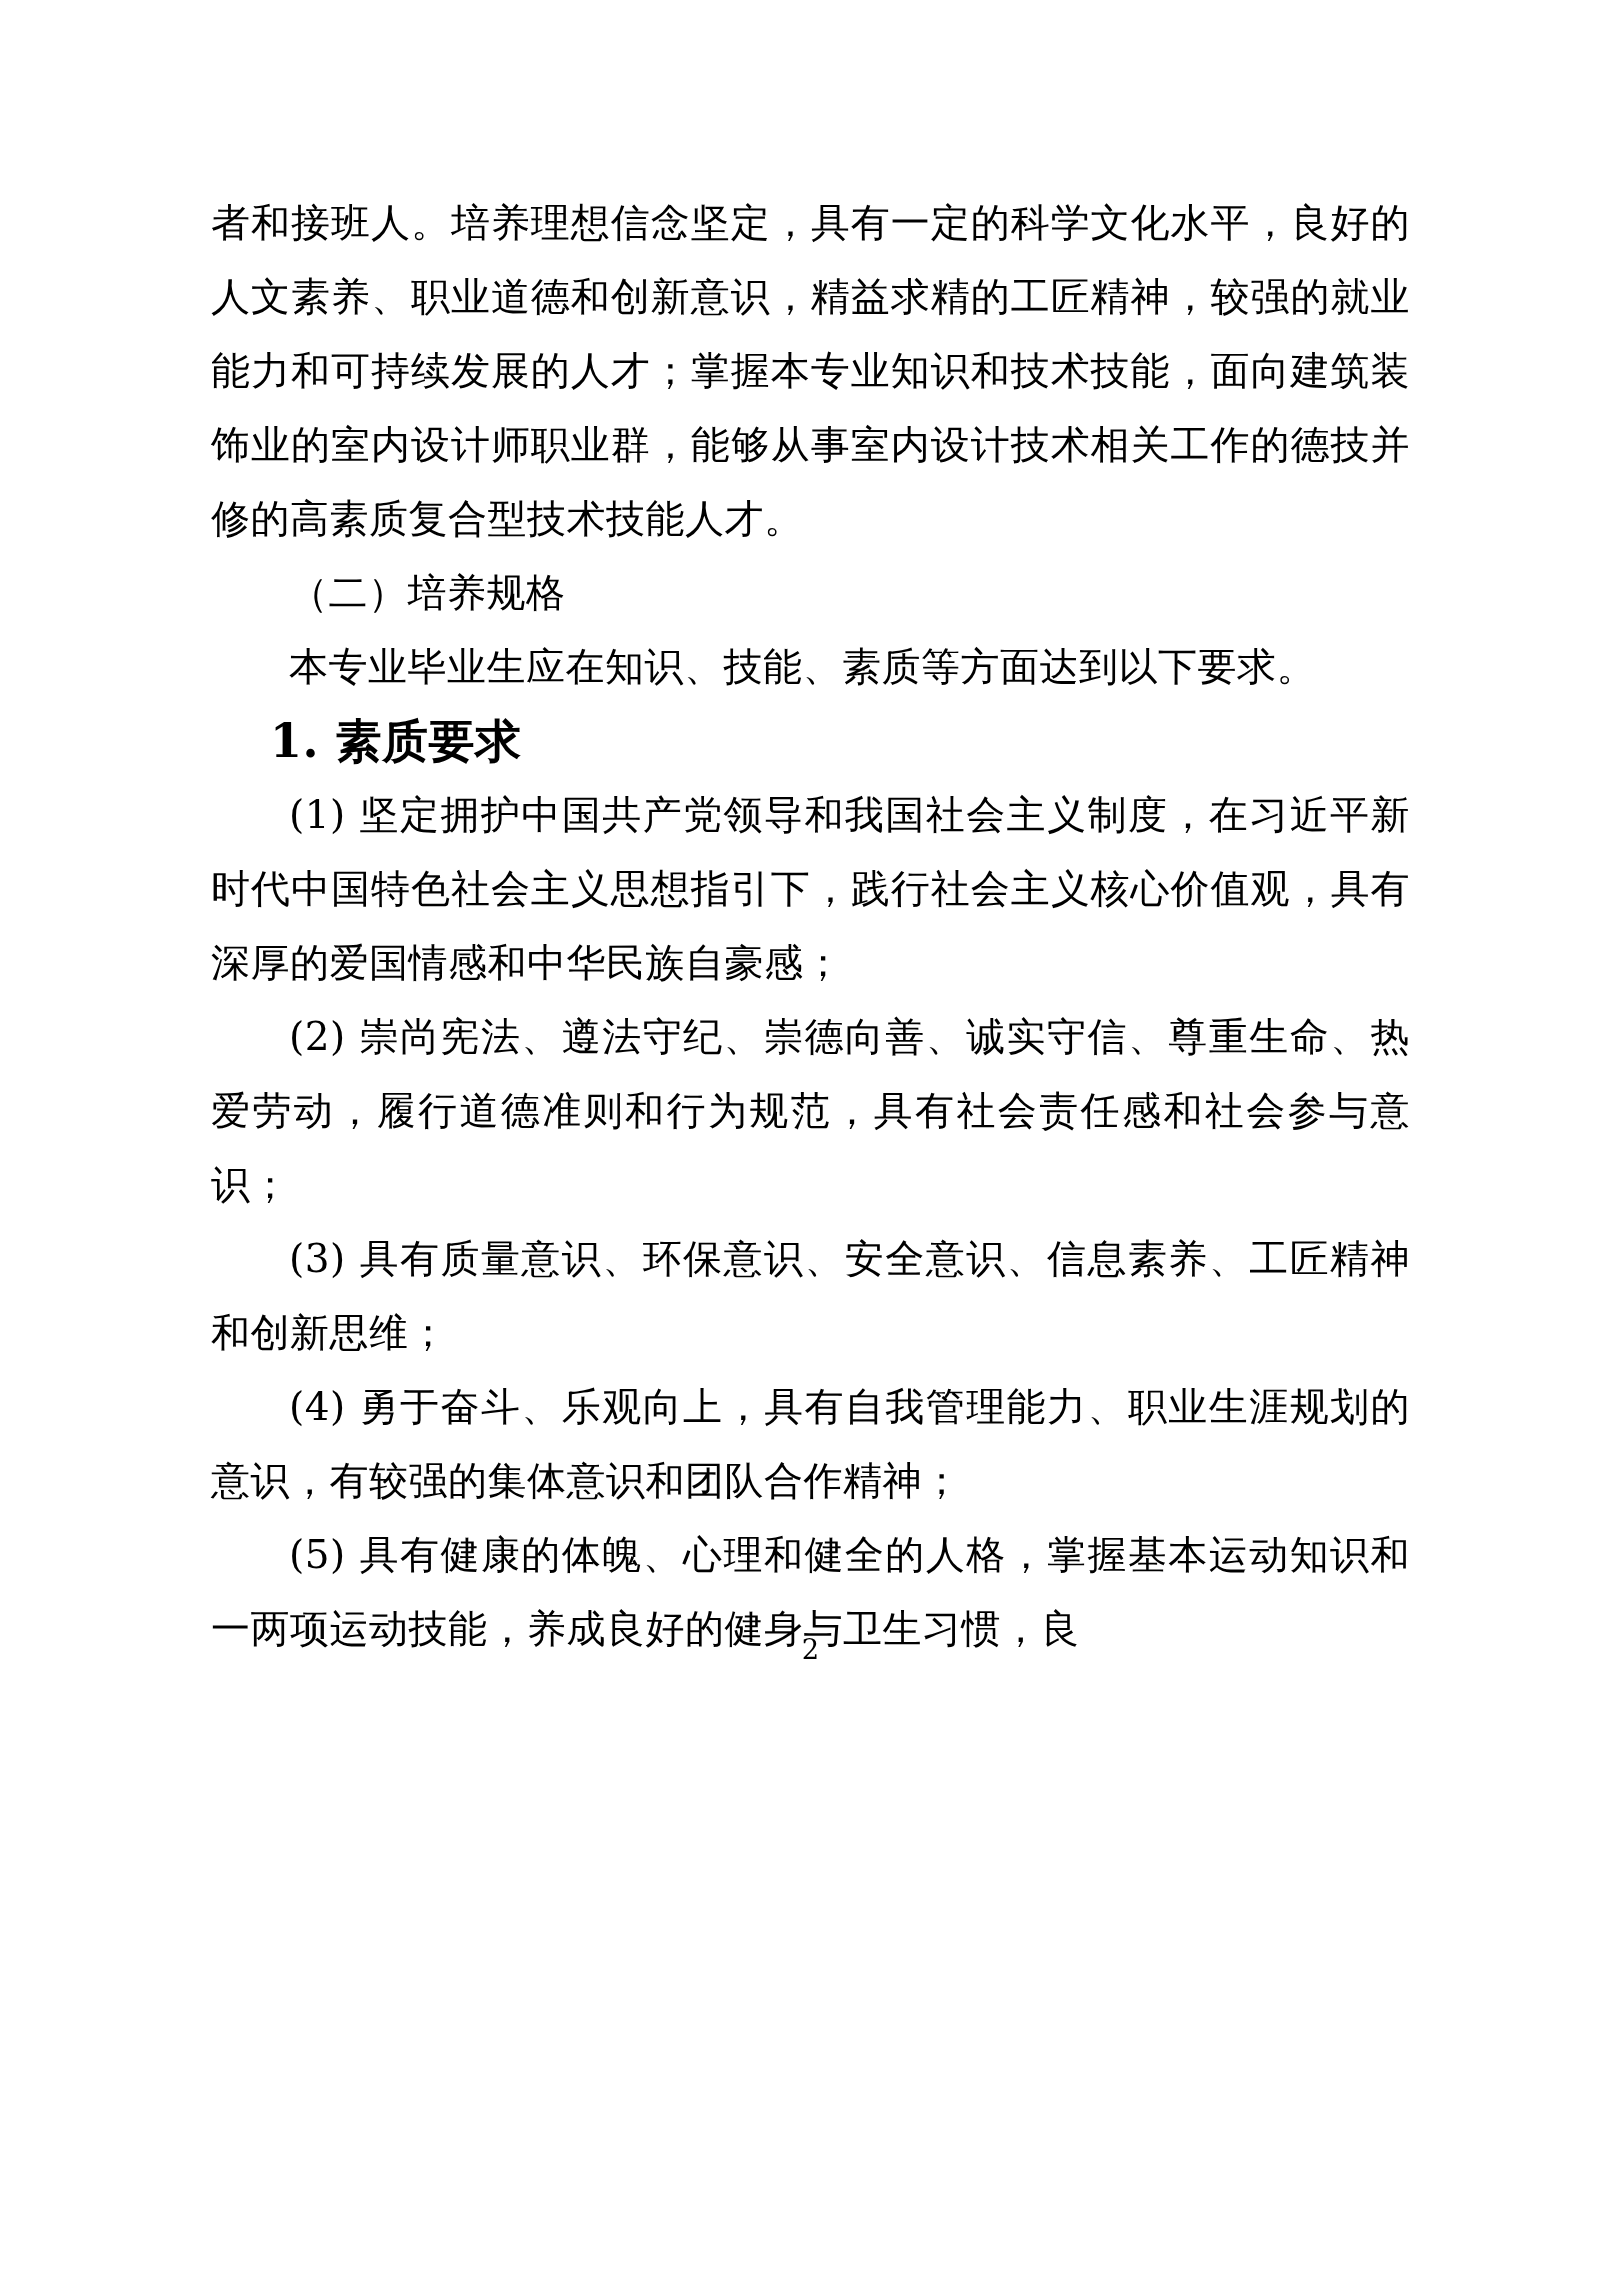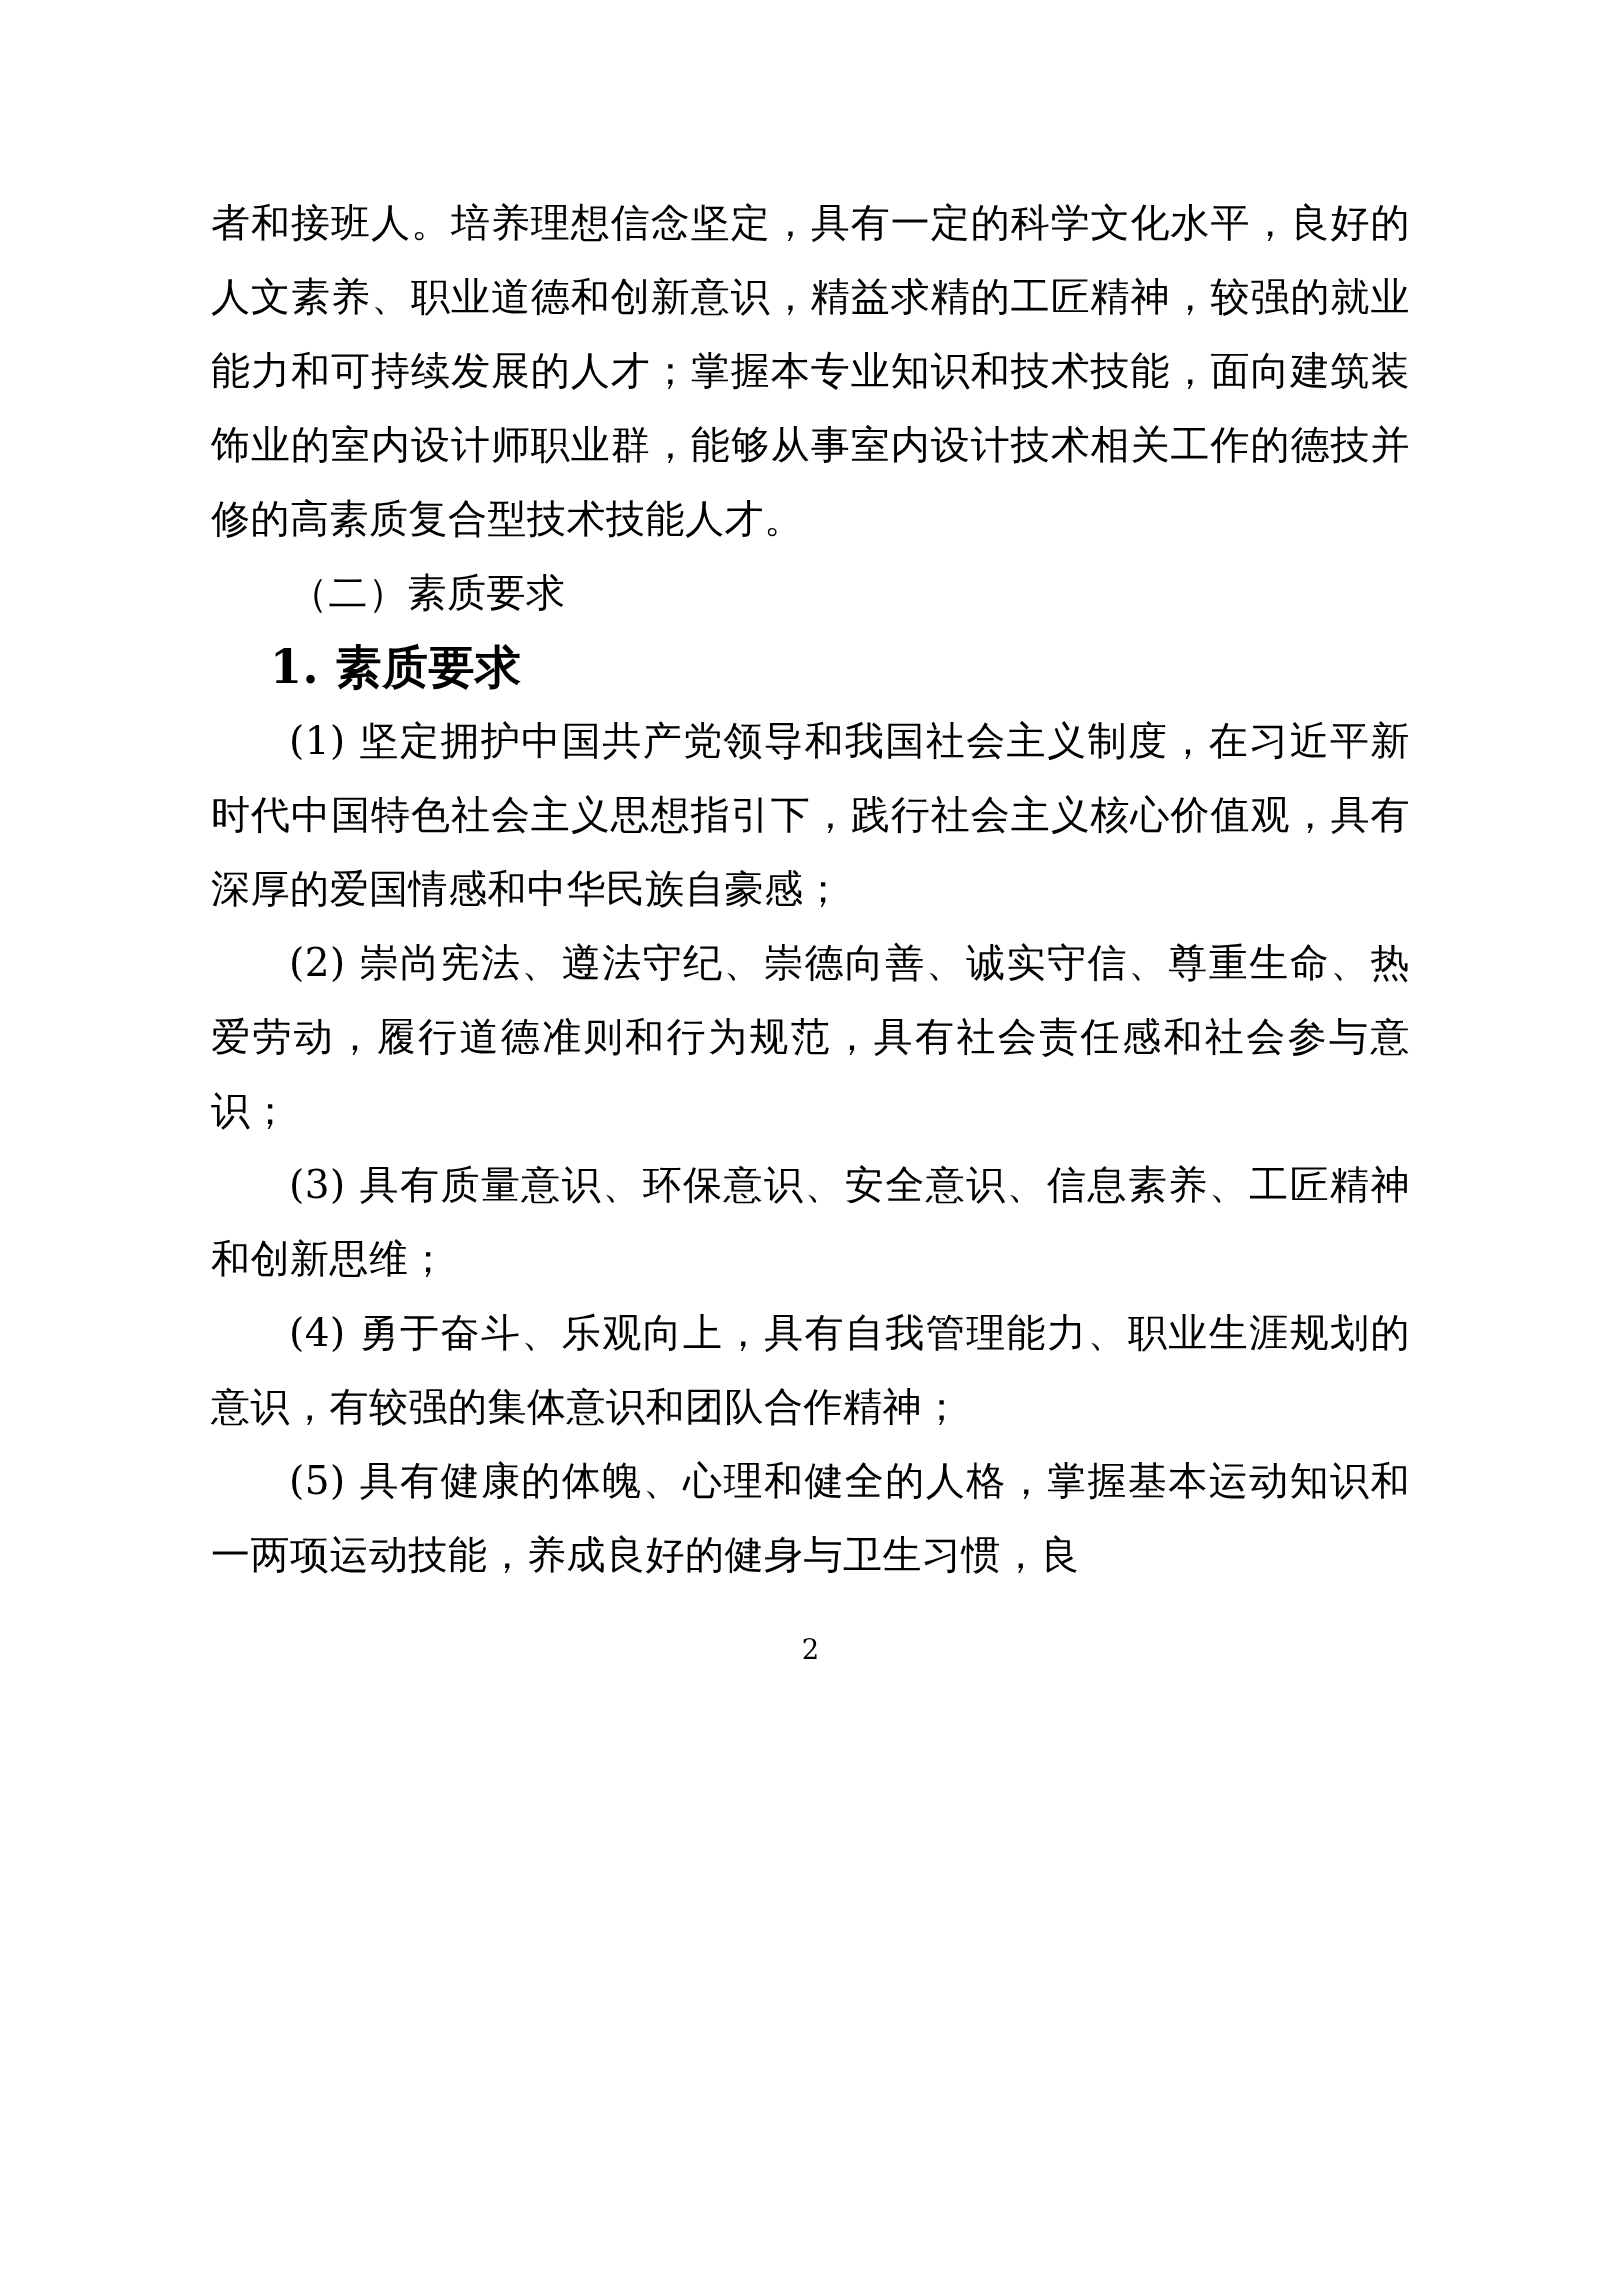--- a/index.html
+++ b/index.html
@@ -56,21 +56,22 @@
     font-family: "DejaVu Serif", "Liberation Serif", serif;
     color: #000000;
   }
 </style>
 </head>
 <body>
 
 <div class="page">
   <div class="body-text">
     <p class="para">者和接班人。培养理想信念坚定，具有一定的科学文化水平，良好的人文素养、职业道德和创新意识，精益求精的工匠精神，较强的就业能力和可持续发展的人才；掌握本专业知识和技术技能，面向建筑装饰业的室内设计师职业群，能够从事室内设计技术相关工作的德技并修的高素质复合型技术技能人才。</p>
-    <p class="para-indent">（二）素质要求</p>
+    <p class="para-indent">（二）培养规格</p>
+    <p class="para-indent">本专业毕业生应在知识、技能、素质等方面达到以下要求。</p>
     <p class="heading">1. 素质要求</p>
     <p class="para-indent">(1) 坚定拥护中国共产党领导和我国社会主义制度，在习近平新时代中国特色社会主义思想指引下，践行社会主义核心价值观，具有深厚的爱国情感和中华民族自豪感；</p>
     <p class="para-indent">(2) 崇尚宪法、遵法守纪、崇德向善、诚实守信、尊重生命、热爱劳动，履行道德准则和行为规范，具有社会责任感和社会参与意识；</p>
     <p class="para-indent">(3) 具有质量意识、环保意识、安全意识、信息素养、工匠精神和创新思维；</p>
     <p class="para-indent">(4) 勇于奋斗、乐观向上，具有自我管理能力、职业生涯规划的意识，有较强的集体意识和团队合作精神；</p>
     <p class="para-indent">(5) 具有健康的体魄、心理和健全的人格，掌握基本运动知识和一两项运动技能，养成良好的健身与卫生习惯，良</p>
   </div>
   <div class="page-number">2</div>
 </div>
 

